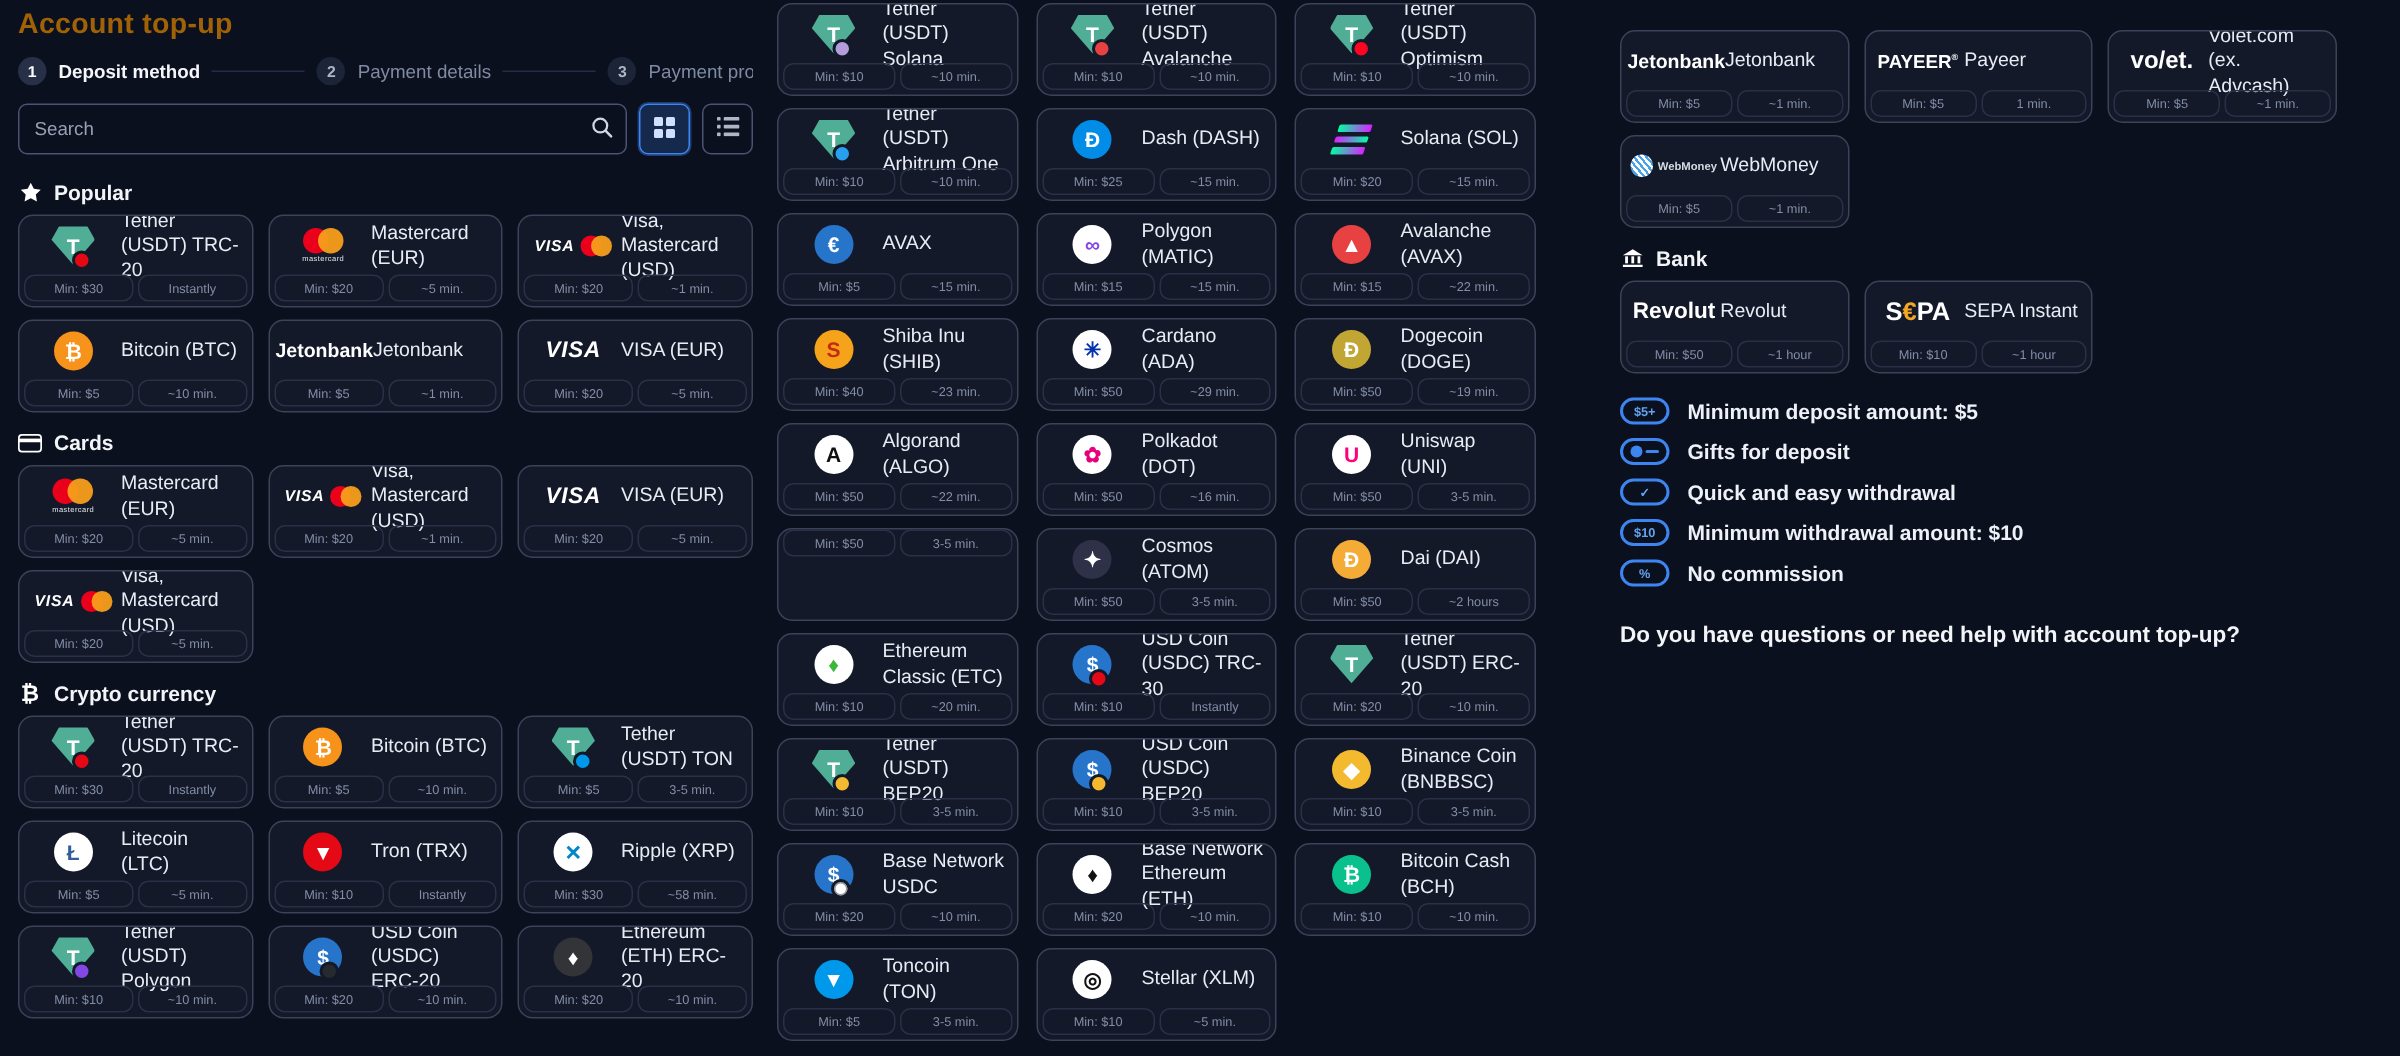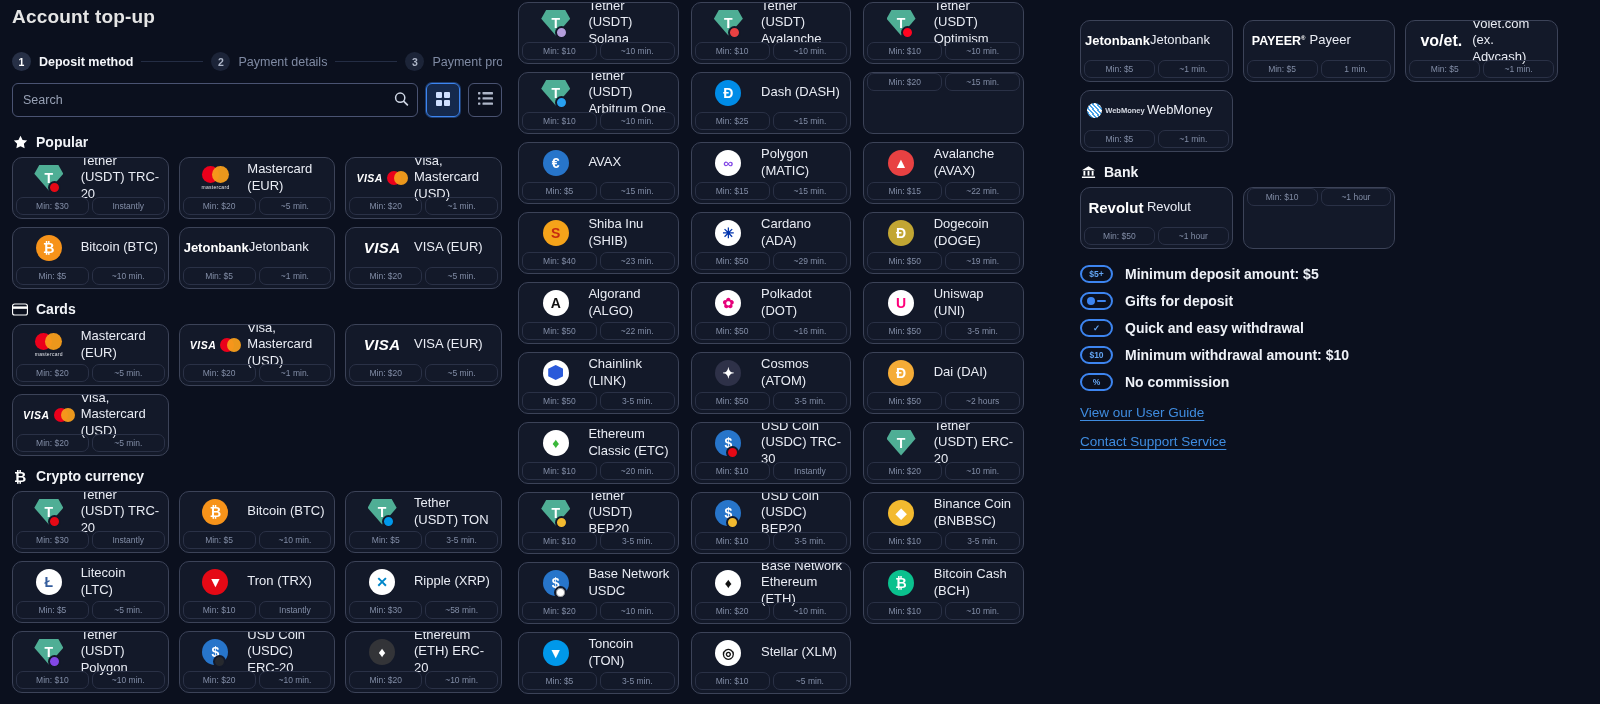--- a/index.html
+++ b/index.html
@@ -8,21 +8,21 @@
     background:#0b101e;
     font-family:"Liberation Sans", sans-serif;
     color:#e7eaf2;
   }
   .page { display:flex; width:1600px; height:704px; }
   .col-left  { width:502px; padding:6px 0 0 12px; flex:none; }
   .col-mid   { width:522px; padding:2px 0 0 16px; flex:none; }
   .col-right { flex:1; padding:8px 42px 0 56px; }
 
   
-  .page-title { font-size:19px; font-weight:800; color:#e5e5e5; margin-bottom:24px; letter-spacing:.2px;}
+  .page-title { font-size:19px; font-weight:800; color:#a16207; margin-bottom:10px; letter-spacing:.2px;}
   .steps { display:flex; align-items:center; gap:8px; margin-bottom:12px; white-space:nowrap; overflow:hidden; }
   .step { display:flex; align-items:center; gap:8px; }
   .step-num { width:19px; height:19px; border-radius:50%; background:#1c2438; color:#aeb6c8;
               font-size:10.5px; font-weight:700; display:flex; align-items:center; justify-content:center; flex:none;}
   .step.active .step-num { background:#273046; color:#ffffff; }
   .step-label { font-size:12.5px; color:#7f8aa3; }
   .step.active .step-label { color:#f4f6fa; font-weight:700; }
   .step-line { width:62px; height:1px; background:#242d44; flex:none; }
 
   .search-row { display:flex; gap:8px; margin-bottom:12px; }
@@ -569,20 +569,32 @@
               </span>
             </div>
       <div class="card-name">Dash (DASH)</div>
     </div>
     <div class="card-bottom">
       <div class="cell">Min: $25</div>
       <div class="cell">~15 min.</div>
     </div>
   </div>
         <div class="card">
+    <div class="card-top">
+      <div class="icon-wrap">
+              <span class="pm-icon">
+                <span class="solana-bars">
+                  <i></i>
+                  <i></i>
+                  <i></i>
+                </span>
+              </span>
+            </div>
+      <div class="card-name">Solana (SOL)</div>
+    </div>
     <div class="card-bottom">
       <div class="cell">Min: $20</div>
       <div class="cell">~15 min.</div>
     </div>
   </div>
         <div class="card">
     <div class="card-top">
       <div class="icon-wrap">
               <span class="pm-icon">
                 <span class="c-circle" style="background: rgb(39, 117, 202); color: rgb(255, 255, 255);">€</span>
@@ -701,30 +713,20 @@
               </span>
             </div>
       <div class="card-name">Uniswap (UNI)</div>
     </div>
     <div class="card-bottom">
       <div class="cell">Min: $50</div>
       <div class="cell">3-5 min.</div>
     </div>
   </div>
         <div class="card">
-    <div class="card-top">
-      <div class="icon-wrap">
-              <span class="pm-icon">
-                <span class="hex-circle">
-                  <span class="hexa"></span>
-                </span>
-              </span>
-            </div>
-      <div class="card-name">Chainlink (LINK)</div>
-    </div>
     <div class="card-bottom">
       <div class="cell">Min: $50</div>
       <div class="cell">3-5 min.</div>
     </div>
   </div>
         <div class="card">
     <div class="card-top">
       <div class="icon-wrap">
               <span class="pm-icon">
                 <span class="c-circle" style="background: rgb(46, 49, 72); color: rgb(255, 255, 255);">✦</span>
@@ -999,20 +1001,28 @@
                   </span>
                 </div>
       <div class="card-name">Revolut</div>
     </div>
     <div class="card-bottom">
       <div class="cell">Min: $50</div>
       <div class="cell">~1 hour</div>
     </div>
   </div>
             <div class="card">
+    <div class="card-top">
+      <div class="icon-wrap">
+                  <span class="pm-icon">
+                    <span class="brand-text" style="font-size: 17px;">S<span class="sepa-euro">€</span>PA</span>
+                  </span>
+                </div>
+      <div class="card-name">SEPA Instant</div>
+    </div>
     <div class="card-bottom">
       <div class="cell">Min: $10</div>
       <div class="cell">~1 hour</div>
     </div>
   </div>
           </div>
   </div>
       </div>
 
     <div class="features" id="features">
@@ -1034,18 +1044,15 @@
         <div class="feature">
     <span class="f-pill">$10</span>
     <span class="f-text">Minimum withdrawal amount: $10</span>
   </div>
         <div class="feature">
     <span class="f-pill">%</span>
     <span class="f-text">No commission</span>
   </div>
       </div>
 
-    <div class="help-links">
-      <a class="help-link">View our User Guide</a>
-      <a class="help-link">Contact Support Service</a>
-    </div>
+    <div class="help-q">Do you have questions or need help with account top-up?</div>
   </div>
 </div>
 
 </body></html>

